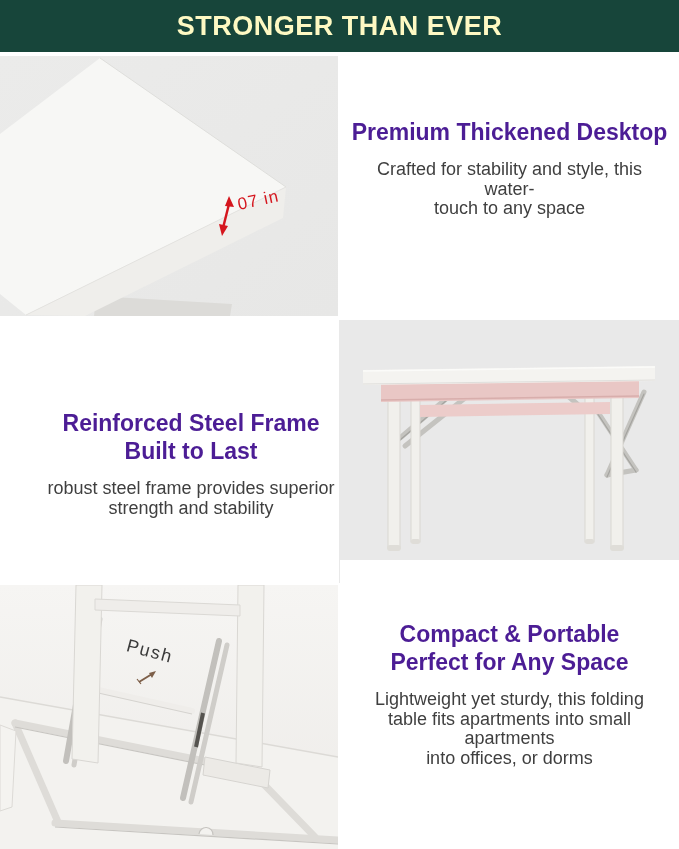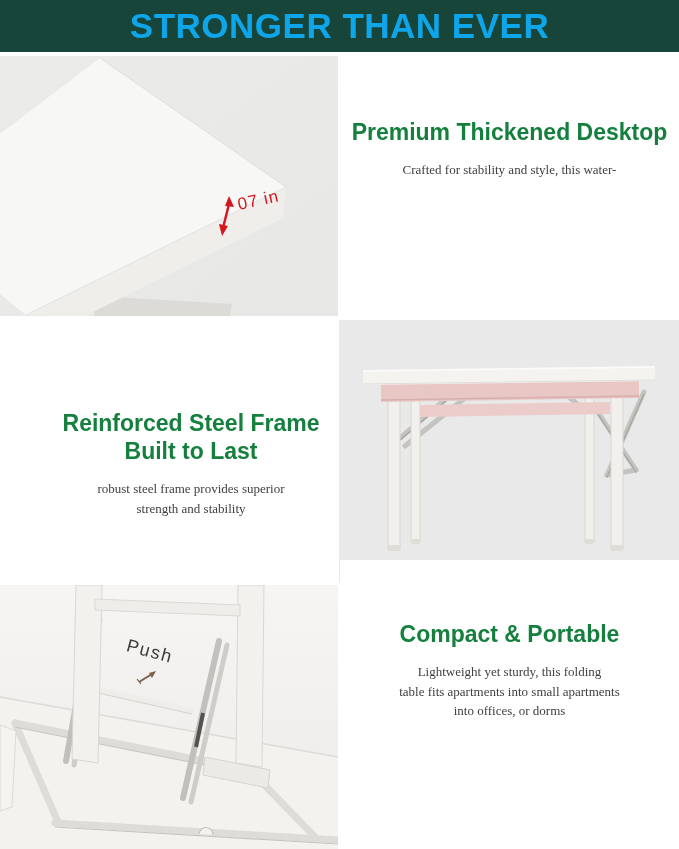--- a/index.html
+++ b/index.html
@@ -2,37 +2,37 @@
 <html><head>
 <meta charset="utf-8">
 <style>
   html,body{margin:0;padding:0;background:#fff;}
   .page{position:relative;width:679px;height:849px;background:#ffffff;overflow:hidden;
         font-family:"Liberation Sans","DejaVu Sans",sans-serif;}
 
   
   .banner{position:absolute;left:0;top:0;width:679px;height:52px;background:#17453a;
           display:flex;align-items:center;justify-content:center;}
-  .banner h1{margin:0;color:#0ea5e9;font-size:35px;font-weight:bold;letter-spacing:.5px;}
+  .banner h1{margin:0;color:#fef9c3;font-size:27px;font-weight:bold;letter-spacing:.5px;}
 
   
   .photo{position:absolute;overflow:hidden;}
   .photo svg{position:absolute;left:0;top:0;}
   .p1{left:0;top:56px;width:338px;height:260px;background:#eaeaea;}
   .p2{left:339px;top:320px;width:340px;height:263px;background:#e9e9e9;}
   .p3{left:0;top:585px;width:338px;height:264px;background:#f4f3f1;}
 
   
   .text{position:absolute;box-sizing:border-box;text-align:center;color:#3f3f3f;background:#ffffff;}
   .t1{left:340px;top:56px;width:339px;height:260px;padding-top:62px;}
   .t2{left:0;top:320px;width:382px;height:263px;padding-top:89px;}
   .t3{left:340px;top:560px;width:339px;height:264px;padding-top:60px;}
-  .h{margin:0;font-size:23px;line-height:28px;font-weight:bold;color:#15803d;}
+  .h{margin:0;font-size:23px;line-height:28px;font-weight:bold;color:#4c1d95;}
   .h span{display:block;}
-  .b{margin:14px 16px 0;font-size:13px;line-height:19.5px;font-family:Liberation Serif, serif;}
+  .b{margin:14px 16px 0;font-size:18px;line-height:19.5px;}
   .b span{display:block;}
 
   
   .ann{position:absolute;white-space:nowrap;}
   .ann-07{left:238px;top:139px;color:#d5161e;font-size:17px;letter-spacing:1px;
           transform:rotate(-12deg);transform-origin:left center;}
   .ann-push{left:127px;top:50px;color:#3b3b3b;font-size:18px;letter-spacing:1.5px;
           transform:rotate(15deg);transform-origin:left center;}
 </style>
 </head>
@@ -70,20 +70,21 @@
     </svg>
     <span class="ann ann-07">07 in</span>
   </section>
 
   <section class="text t1">
     <h2 class="h">
       <span>Premium Thickened Desktop</span>
     </h2>
     <p class="b">
       <span>Crafted for stability and style, this water-</span>
+      <span>touch to any space</span>
     </p>
   </section>
 
   <section class="text t2">
     <h2 class="h">
       <span>Reinforced Steel Frame</span>
       <span>Built to Last</span>
     </h2>
     <p class="b">
       <span>robust steel frame provides superior</span>
@@ -184,20 +185,21 @@
         <polygon points="156,86 149,88 152,93" stroke="none"></polygon>
         <line x1="137" y1="94" x2="141" y2="99" stroke-width="1.2"></line>
       </g>
     </svg>
     <span class="ann ann-push">Push</span>
   </section>
 
   <section class="text t3">
     <h2 class="h">
       <span>Compact &amp; Portable</span>
+      <span>Perfect for Any Space</span>
     </h2>
     <p class="b">
       <span>Lightweight yet sturdy, this folding</span>
       <span>table fits apartments into small apartments</span>
       <span>into offices, or dorms</span>
     </p>
   </section>
 
 </div>
 

